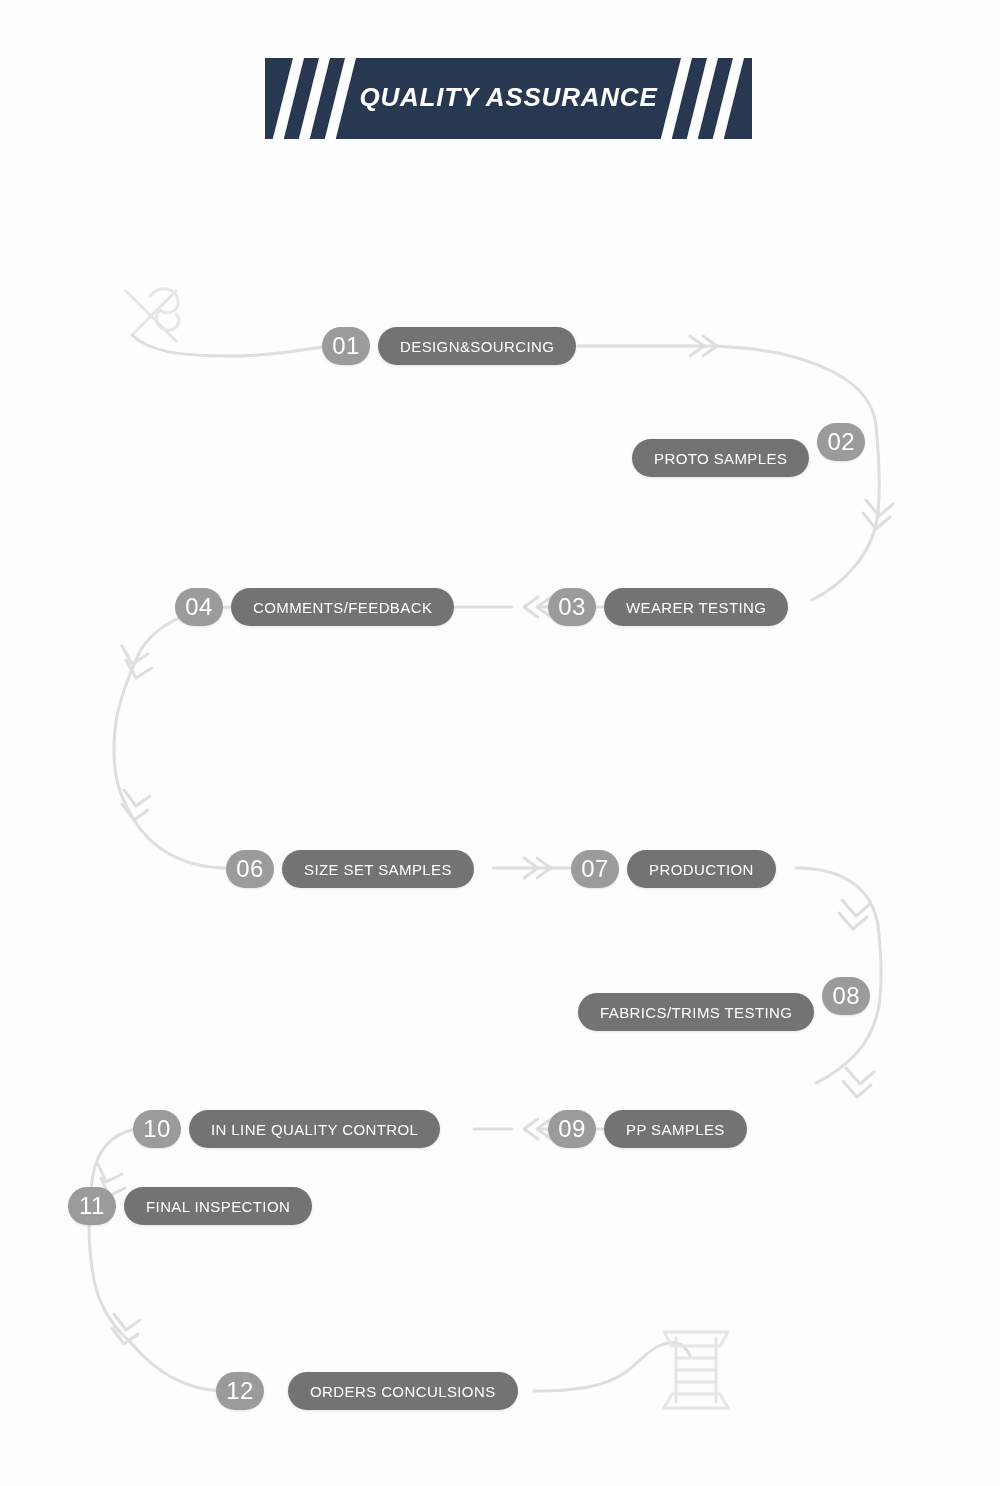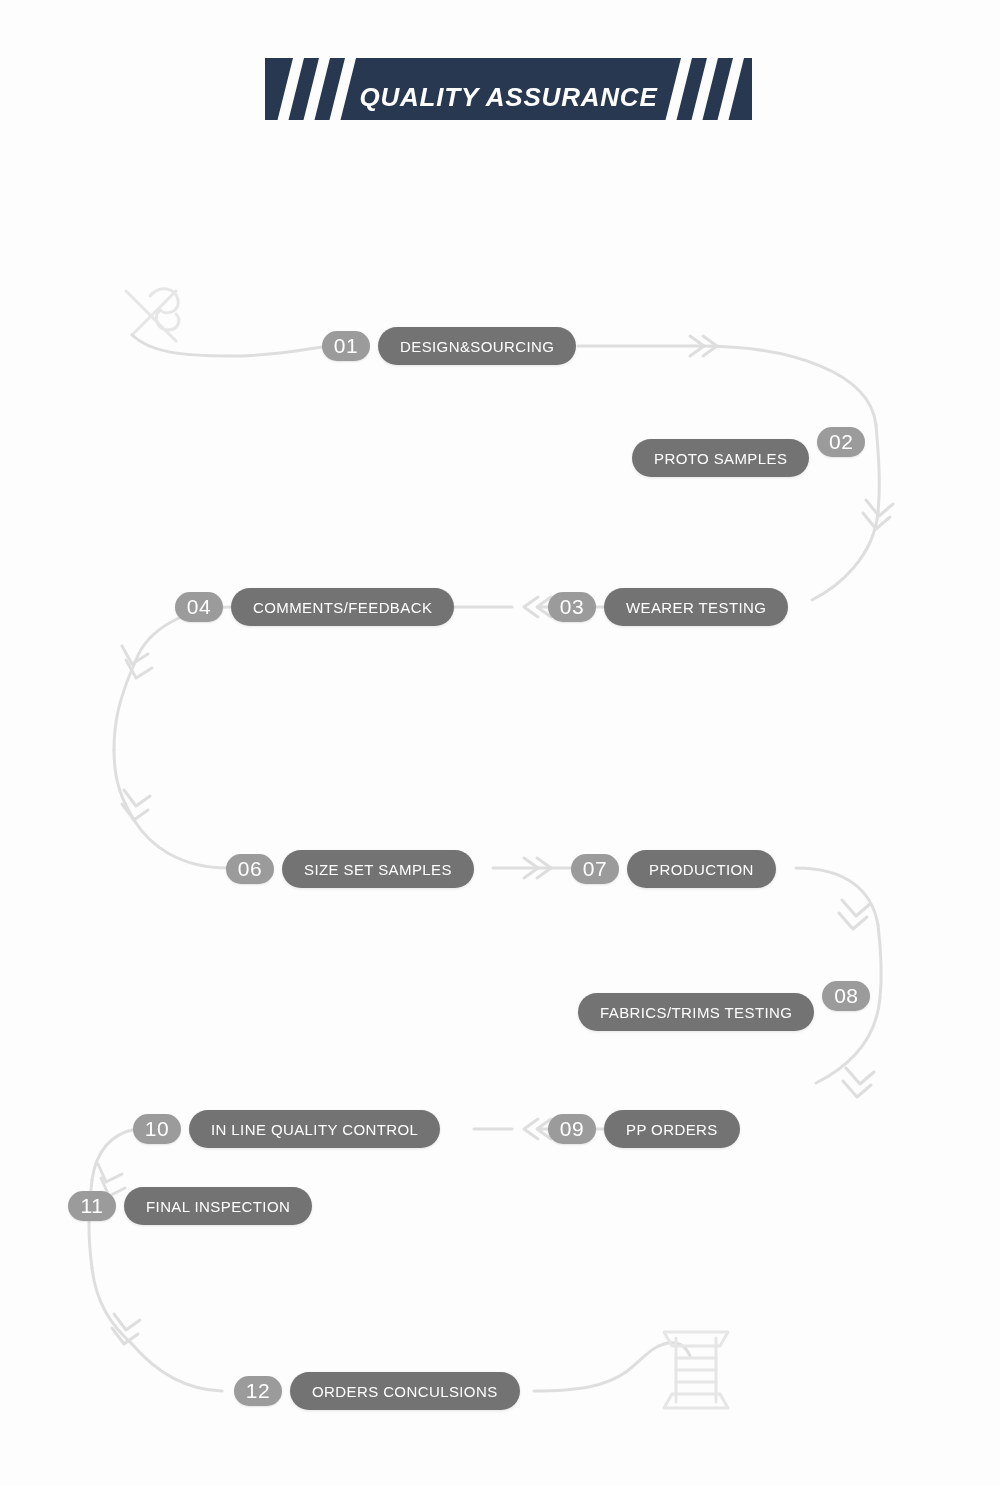--- a/index.html
+++ b/index.html
@@ -18,21 +18,21 @@
     background: #fdfdfd;
     overflow: hidden;
   }
 
   
   #header-banner {
     position: absolute;
     left: 265px;
     top: 58px;
     width: 487px;
-    height: 62px;
+    height: 81px;
     background: #283851;
     overflow: hidden;
   }
   .banner-slash {
     position: absolute;
     top: -14px;
     width: 11px;
     height: 108px;
     background: #fdfdfd;
     transform: skewX(-14deg);
@@ -67,28 +67,28 @@
   .step {
     position: absolute;
     display: flex;
     align-items: center;
     height: 38px;
   }
   .step.rtl { flex-direction: row-reverse; }
 
   .badge {
     width: 48px;
-    height: 30px;
+    height: 38px;
     border-radius: 19px/19px;
     background: #9b9b9b;
     color: #ffffff;
     display: flex;
     align-items: center;
     justify-content: center;
-    font-size: 21px;
+    font-size: 24px;
     letter-spacing: 0.5px;
     flex: 0 0 auto;
     box-shadow: 0 1px 2px rgba(0,0,0,0.10);
   }
 
   .pill {
     height: 38px;
     border-radius: 19px;
     background: #737373;
     color: #ffffff;
@@ -228,31 +228,31 @@
     <div class="pill">PRODUCTION</div>
   </div>
 
   <div class="step rtl" style="left:578px; top:977px;">
     <div class="badge">08</div>
     <div class="pill">FABRICS/TRIMS TESTING</div>
   </div>
 
   <div class="step" style="left:548px; top:1110px;">
     <div class="badge">09</div>
-    <div class="pill">PP ORDERS</div>
+    <div class="pill">PP SAMPLES</div>
   </div>
 
   <div class="step" style="left:133px; top:1110px;">
     <div class="badge">10</div>
     <div class="pill">IN LINE QUALITY CONTROL</div>
   </div>
 
   <div class="step" style="left:68px; top:1187px;">
     <div class="badge">11</div>
     <div class="pill">FINAL INSPECTION</div>
   </div>
 
-  <div class="step" style="left:234px; top:1372px;">
+  <div class="step" style="left:216px; top:1372px;gap:16px;">
     <div class="badge">12</div>
     <div class="pill">ORDERS CONCULSIONS</div>
   </div>
 
 </div>
 
 </body></html>

